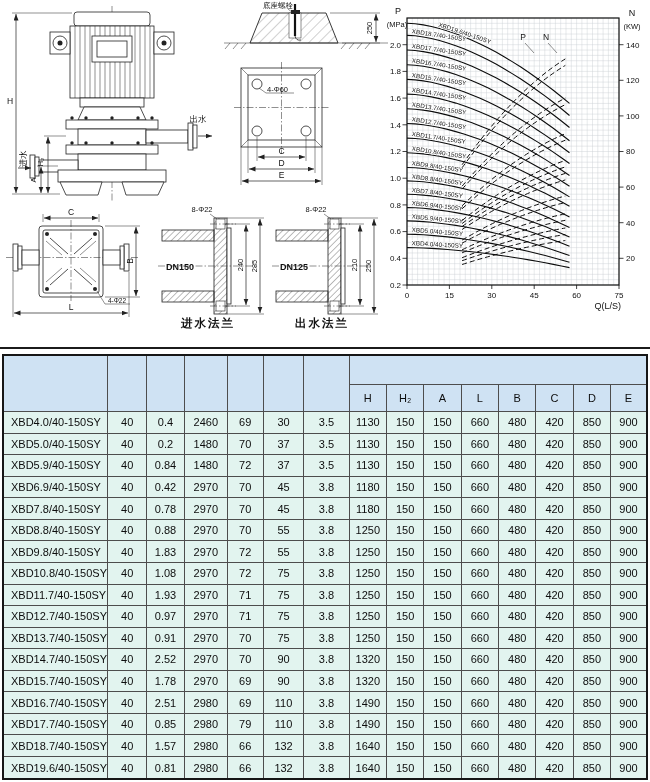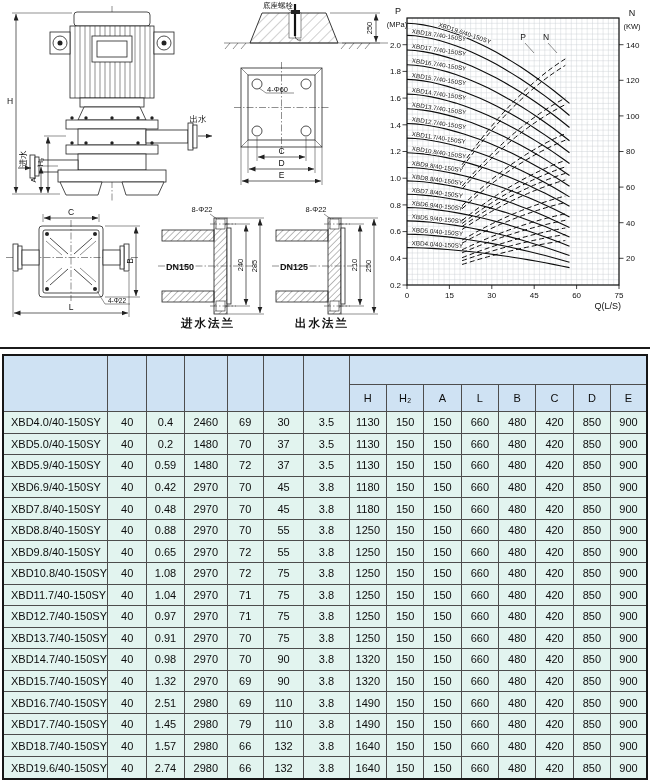--- a/index.html
+++ b/index.html
@@ -521,21 +521,21 @@
           <td>150</td>
           <td>660</td>
           <td>480</td>
           <td>420</td>
           <td>850</td>
           <td>900</td>
         </tr>
         <tr>
           <td class="model">XBD5.9/40-150SY</td>
           <td>40</td>
-          <td>0.59</td>
+          <td>0.84</td>
           <td>1480</td>
           <td>72</td>
           <td>37</td>
           <td>3.5</td>
           <td>1130</td>
           <td>150</td>
           <td>150</td>
           <td>660</td>
           <td>480</td>
           <td>420</td>
@@ -555,21 +555,21 @@
           <td>150</td>
           <td>660</td>
           <td>480</td>
           <td>420</td>
           <td>850</td>
           <td>900</td>
         </tr>
         <tr>
           <td class="model">XBD7.8/40-150SY</td>
           <td>40</td>
-          <td>0.48</td>
+          <td>0.78</td>
           <td>2970</td>
           <td>70</td>
           <td>45</td>
           <td>3.8</td>
           <td>1180</td>
           <td>150</td>
           <td>150</td>
           <td>660</td>
           <td>480</td>
           <td>420</td>
@@ -589,21 +589,21 @@
           <td>150</td>
           <td>660</td>
           <td>480</td>
           <td>420</td>
           <td>850</td>
           <td>900</td>
         </tr>
         <tr>
           <td class="model">XBD9.8/40-150SY</td>
           <td>40</td>
-          <td>0.65</td>
+          <td>1.83</td>
           <td>2970</td>
           <td>72</td>
           <td>55</td>
           <td>3.8</td>
           <td>1250</td>
           <td>150</td>
           <td>150</td>
           <td>660</td>
           <td>480</td>
           <td>420</td>
@@ -623,21 +623,21 @@
           <td>150</td>
           <td>660</td>
           <td>480</td>
           <td>420</td>
           <td>850</td>
           <td>900</td>
         </tr>
         <tr>
           <td class="model">XBD11.7/40-150SY</td>
           <td>40</td>
-          <td>1.04</td>
+          <td>1.93</td>
           <td>2970</td>
           <td>71</td>
           <td>75</td>
           <td>3.8</td>
           <td>1250</td>
           <td>150</td>
           <td>150</td>
           <td>660</td>
           <td>480</td>
           <td>420</td>
@@ -674,38 +674,38 @@
           <td>150</td>
           <td>660</td>
           <td>480</td>
           <td>420</td>
           <td>850</td>
           <td>900</td>
         </tr>
         <tr>
           <td class="model">XBD14.7/40-150SY</td>
           <td>40</td>
-          <td>0.98</td>
+          <td>2.52</td>
           <td>2970</td>
           <td>70</td>
           <td>90</td>
           <td>3.8</td>
           <td>1320</td>
           <td>150</td>
           <td>150</td>
           <td>660</td>
           <td>480</td>
           <td>420</td>
           <td>850</td>
           <td>900</td>
         </tr>
         <tr>
           <td class="model">XBD15.7/40-150SY</td>
           <td>40</td>
-          <td>1.32</td>
+          <td>1.78</td>
           <td>2970</td>
           <td>69</td>
           <td>90</td>
           <td>3.8</td>
           <td>1320</td>
           <td>150</td>
           <td>150</td>
           <td>660</td>
           <td>480</td>
           <td>420</td>
@@ -725,21 +725,21 @@
           <td>150</td>
           <td>660</td>
           <td>480</td>
           <td>420</td>
           <td>850</td>
           <td>900</td>
         </tr>
         <tr>
           <td class="model">XBD17.7/40-150SY</td>
           <td>40</td>
-          <td>1.45</td>
+          <td>0.85</td>
           <td>2980</td>
           <td>79</td>
           <td>110</td>
           <td>3.8</td>
           <td>1490</td>
           <td>150</td>
           <td>150</td>
           <td>660</td>
           <td>480</td>
           <td>420</td>
@@ -759,21 +759,21 @@
           <td>150</td>
           <td>660</td>
           <td>480</td>
           <td>420</td>
           <td>850</td>
           <td>900</td>
         </tr>
         <tr>
           <td class="model">XBD19.6/40-150SY</td>
           <td>40</td>
-          <td>2.74</td>
+          <td>0.81</td>
           <td>2980</td>
           <td>66</td>
           <td>132</td>
           <td>3.8</td>
           <td>1640</td>
           <td>150</td>
           <td>150</td>
           <td>660</td>
           <td>480</td>
           <td>420</td>

